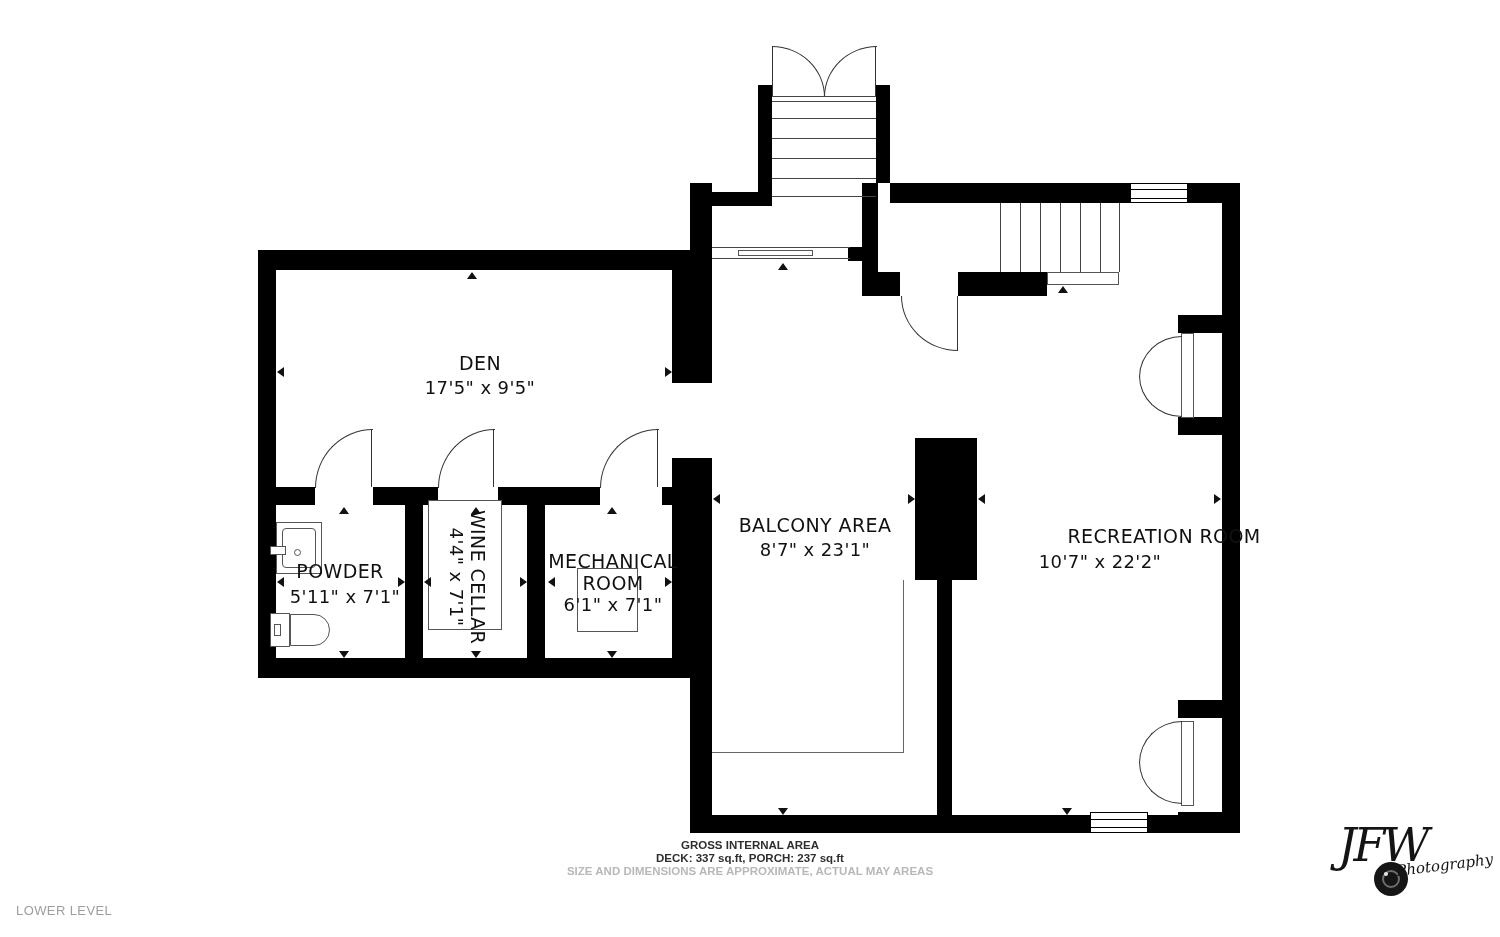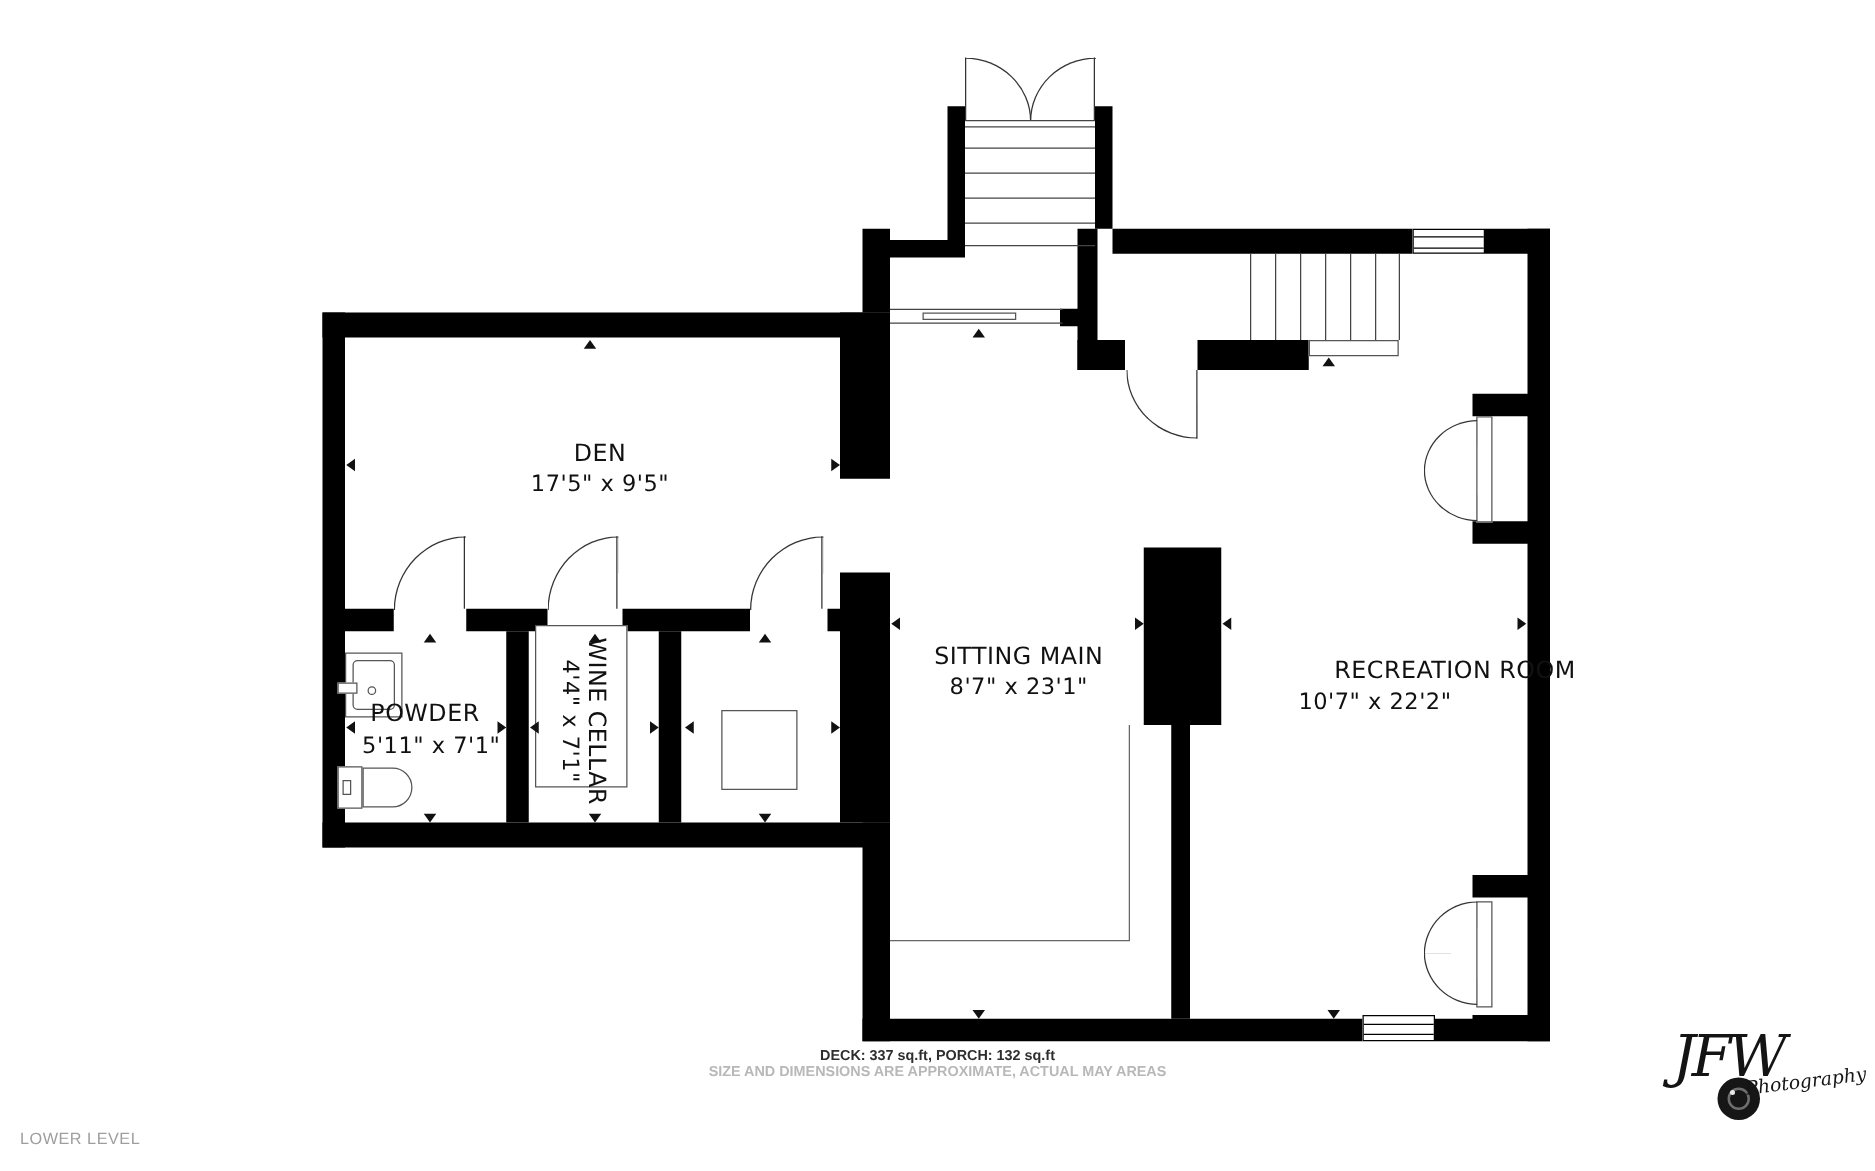--- a/index.html
+++ b/index.html
@@ -179,29 +179,34 @@
   <div class="lbl dims ctr" style="left:480px;top:377px">17'5" x 9'5"</div>
 
   <div class="lbl name ctr" style="left:340px;top:560px">POWDER</div>
   <div class="lbl dims ctr" style="left:345px;top:586px">5'11" x 7'1"</div>
 
   <div class="lbl rot" style="left:467px;top:577px;width:220px;position:absolute;">
     <div class="name">WINE CELLAR</div>
     <div class="dims">4'4" x 7'1"</div>
   </div>
 
-
-  <div class="lbl name ctr" style="left:815px;top:514px">SITTING MAIN</div>
+  <div class="lbl" style="left:538px;top:550px;width:150px;white-space:normal;line-height:22px;">
+    <div class="name">MECHANICAL ROOM</div>
+    <div class="dims">6'1" x 7'1"</div>
+  </div>
+
+  <div class="lbl name ctr" style="left:815px;top:514px">BALCONY AREA</div>
   <div class="lbl dims ctr" style="left:815px;top:539px">8'7" x 23'1"</div>
 
   <div class="lbl name ctr" style="left:1164px;top:525px">RECREATION ROOM</div>
   <div class="lbl dims ctr" style="left:1100px;top:551px">10'7" x 22'2"</div>
 
   <div class="footer">
-    <div>DECK: 337 sq.ft, PORCH: 132 sq.ft</div>
+    <div>GROSS INTERNAL AREA</div>
+    <div>DECK: 337 sq.ft, PORCH: 237 sq.ft</div>
     <div class="muted">SIZE AND DIMENSIONS ARE APPROXIMATE, ACTUAL MAY AREAS</div>
   </div>
 
   <div class="floor-label">LOWER LEVEL</div>
 
   <div class="logo">
     <span class="initials">JFW</span>
     <span class="cam">
         <i></i>
         <b></b>

